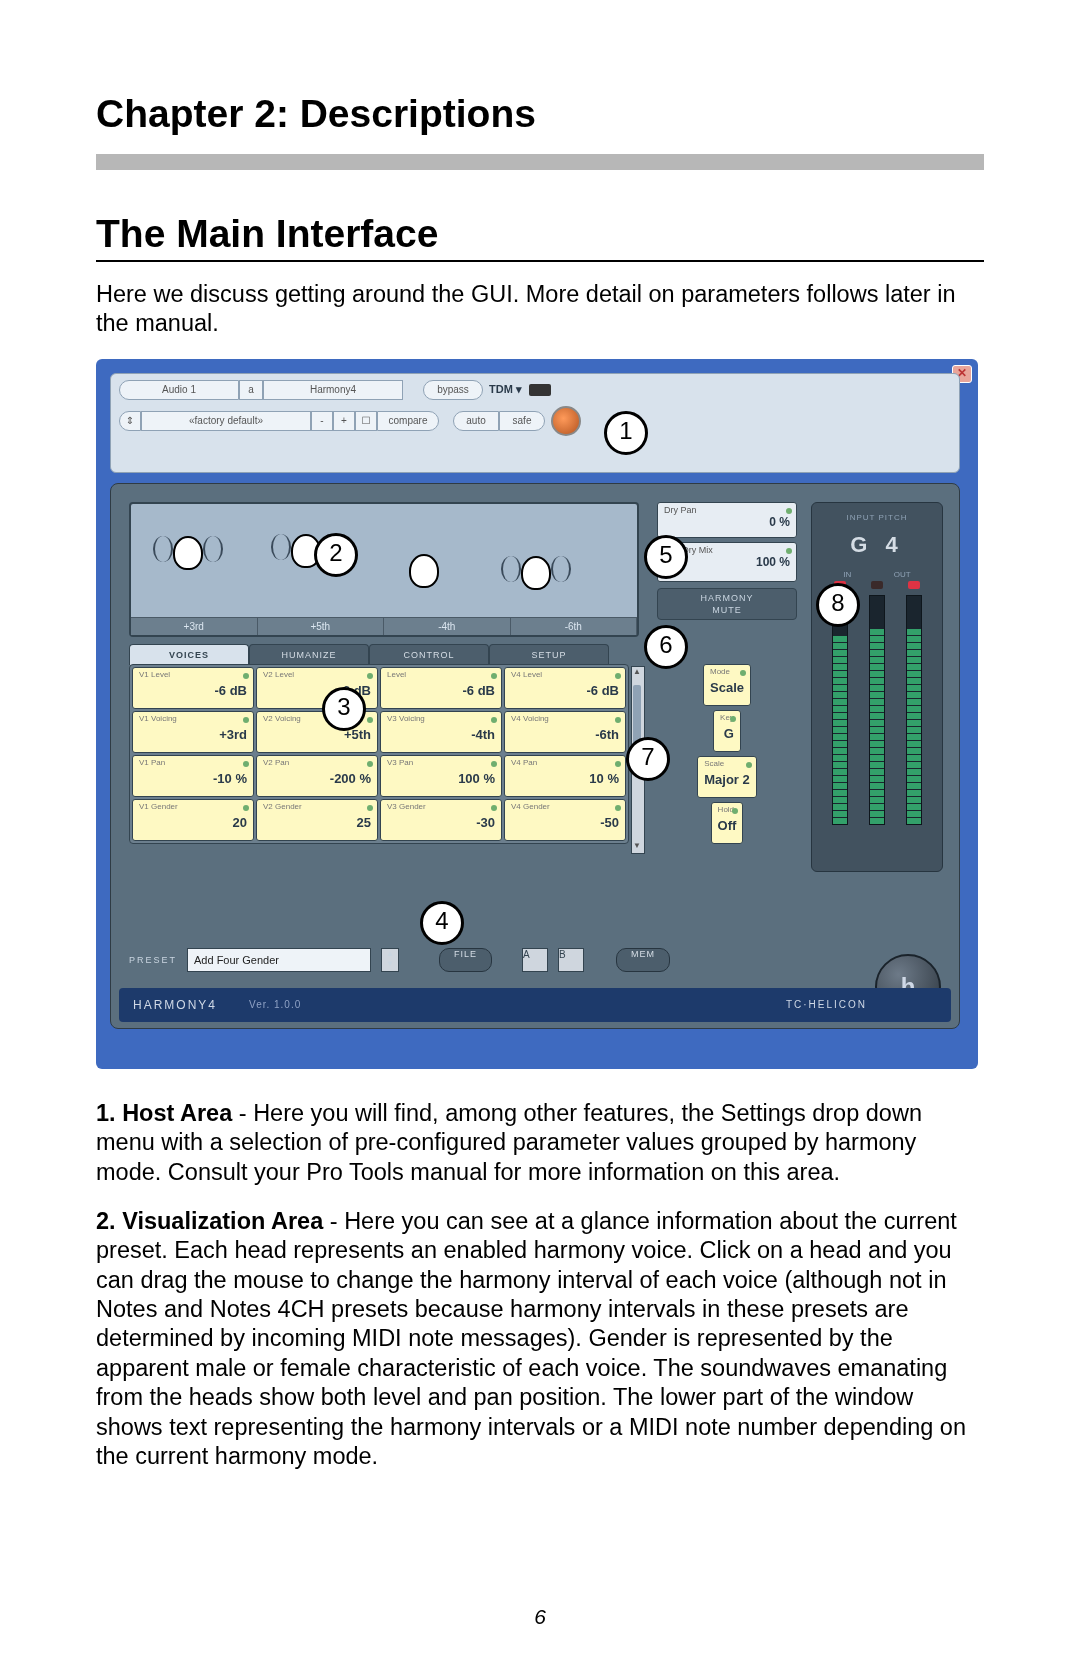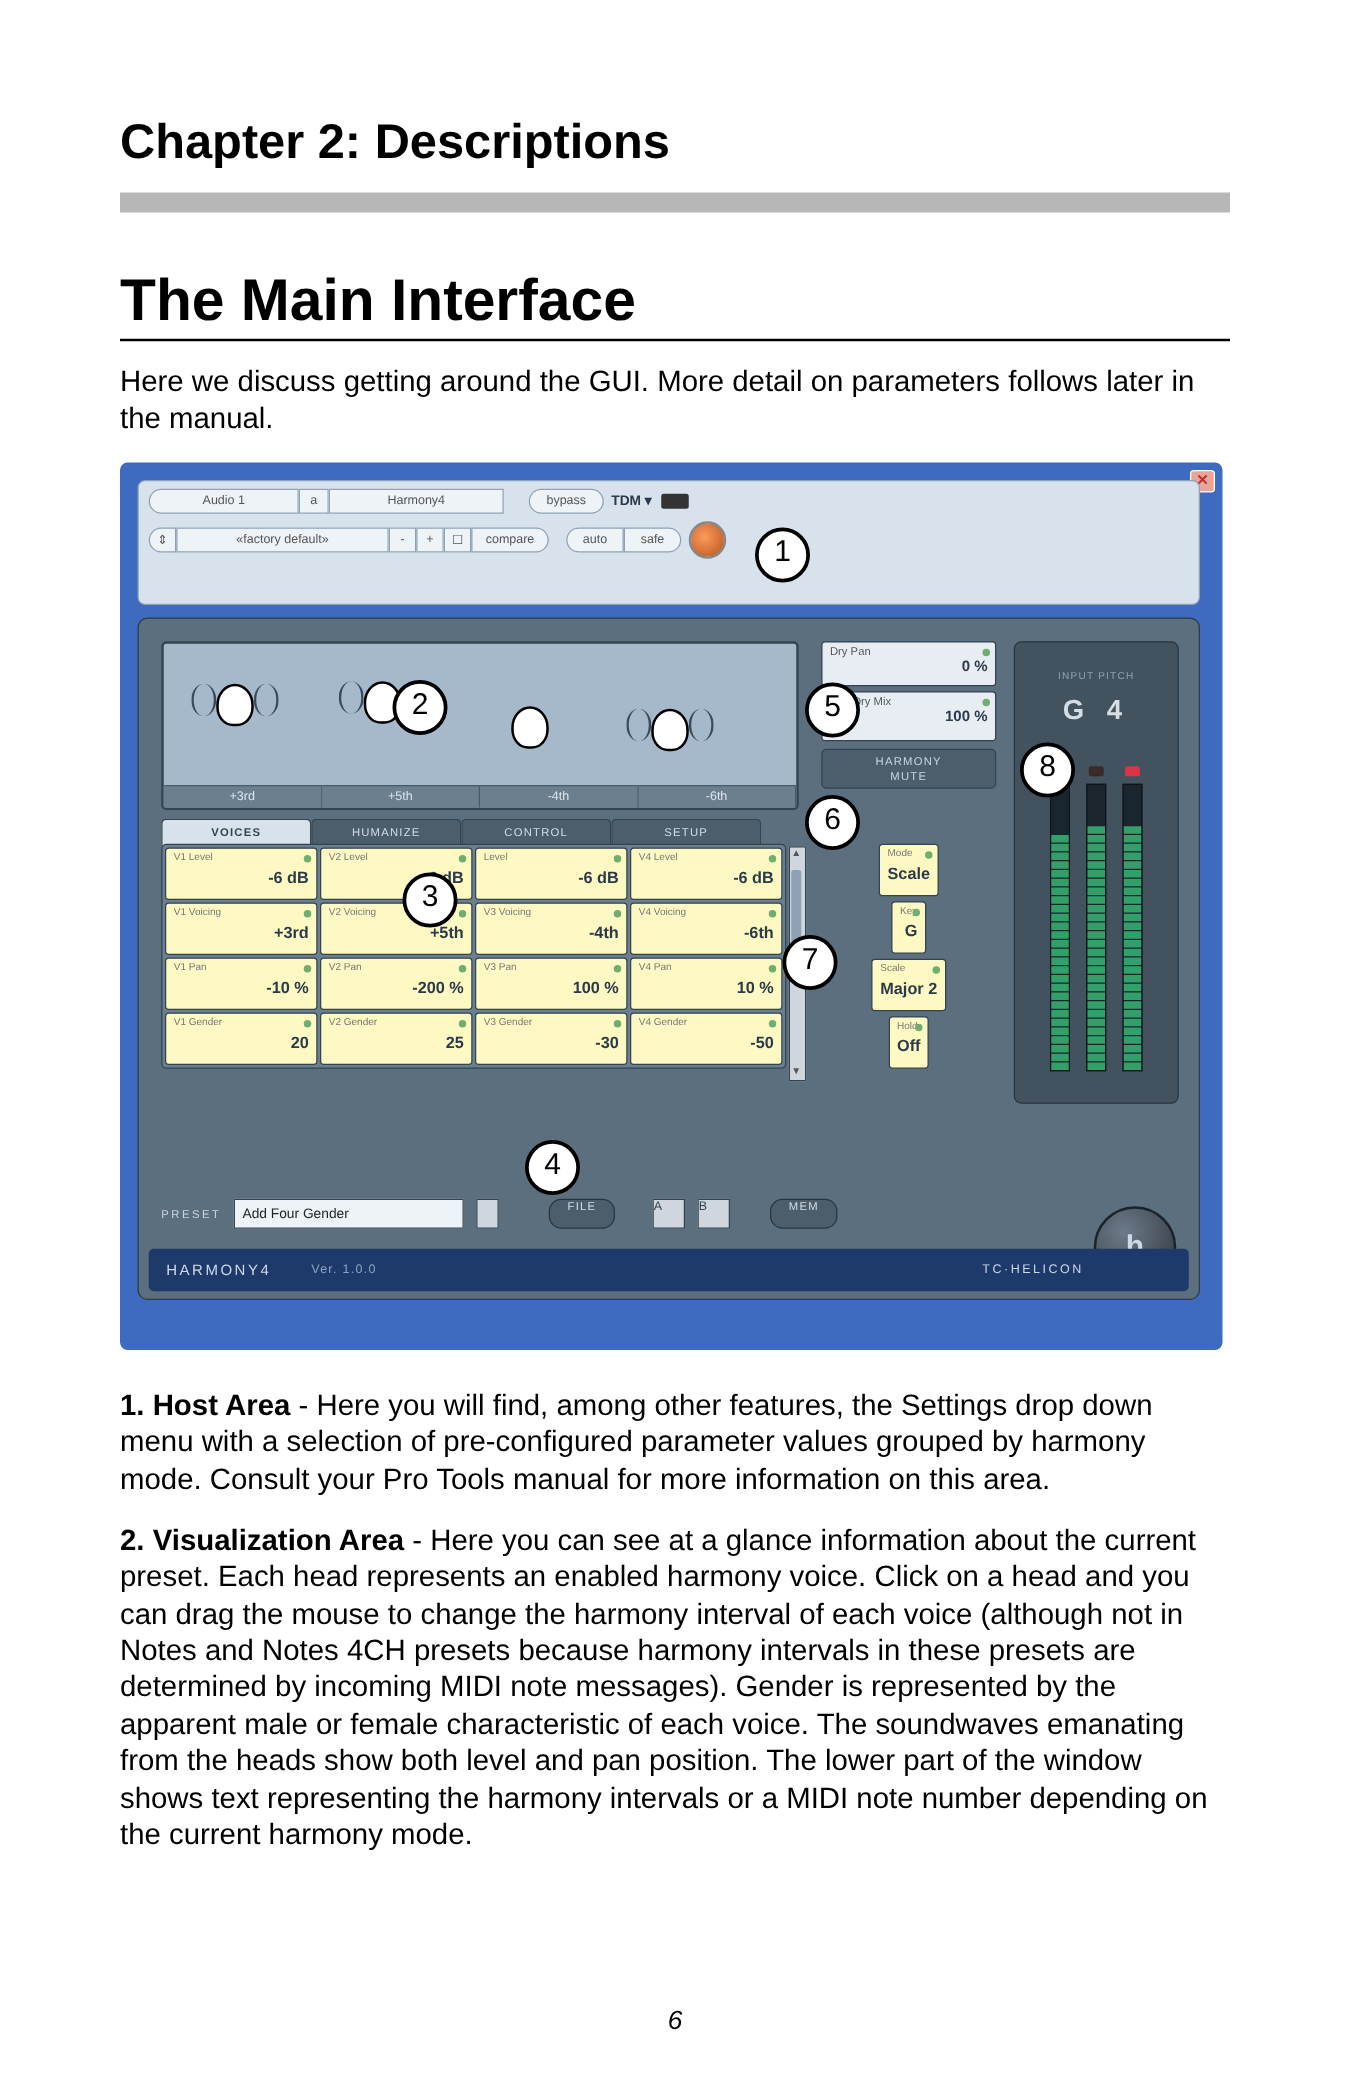--- a/index.html
+++ b/index.html
@@ -18,21 +18,21 @@
     font-size: 39px;
     font-weight: bold;
     margin: 0 0 18px 0;
   }
   .hr-thick {
     height: 16px;
     background: #b7b7b7;
     margin-bottom: 42px;
   }
   h2.section {
-    font-size: 47px;
+    font-size: 39px;
     font-weight: bold;
     margin: 0 0 4px 0;
   }
   .rule {
     height: 2px;
     background: #000;
     margin-bottom: 18px;
   }
   p.intro, p.desc {
     font-size: 23.5px;
@@ -272,40 +272,40 @@
 
   
   .meters {
     position: absolute;
     left: 700px; top: 18px;
     width: 132px; height: 370px;
     background: #42525f;
     border: 1px solid #273540;
     border-radius: 6px;
     box-sizing: border-box;
-    padding: 22px;
+    padding: 10px;
     color: #c9d5e0;
     font-size: 9px;
   }
   .meters .title {
     text-align: center;
     color: #8fa2b5;
     letter-spacing: 1px;
     font-size: 8px;
     margin-bottom: 10px;
   }
   .pitch {
     text-align: center;
     font-size: 22px;
     font-weight: bold;
     color: #d5dde5;
     letter-spacing: 6px;
     margin: 8px 0 12px 0;
   }
-  .io-row { display: flex; justify-content: space-around; font-size: 8px; color: #8fa2b5; flex-direction: column; }
+  .io-row { display: flex; justify-content: space-around; font-size: 8px; color: #8fa2b5; }
   .leds { display: flex; justify-content: space-around; margin: 2px 0 6px 0; }
   .led { width: 12px; height: 8px; border-radius: 2px; }
   .led.red { background: #d34; }
   .led.off { background: #3a2a2a; }
   .meter-bars {
     display: flex; justify-content: space-around;
     height: 230px;
     margin-top: 4px;
     position: relative;
   }

